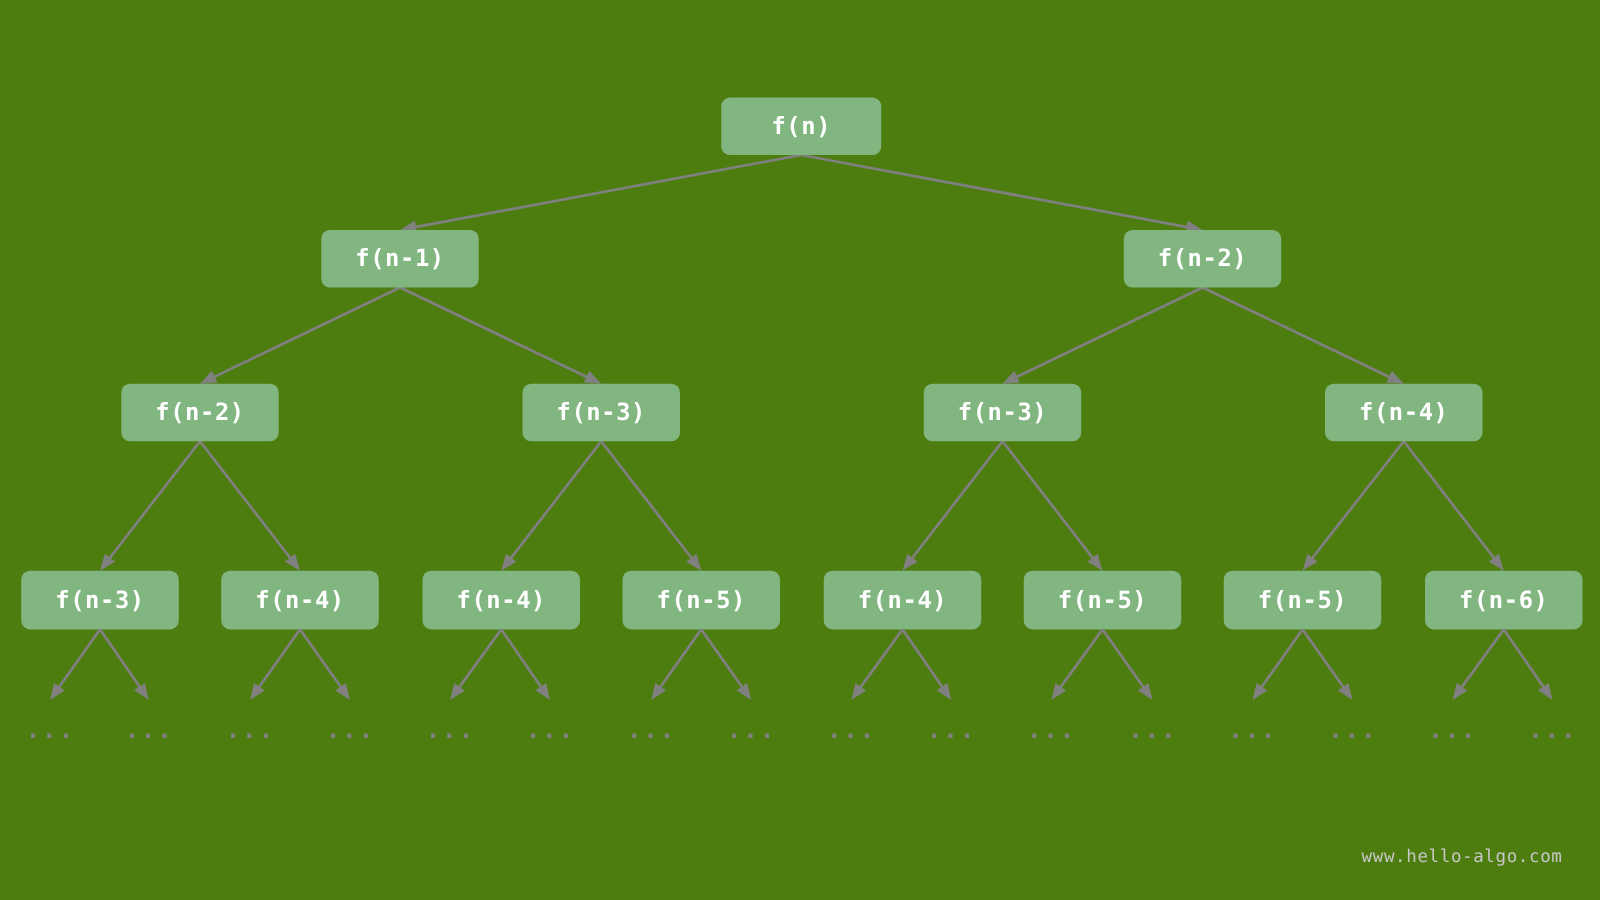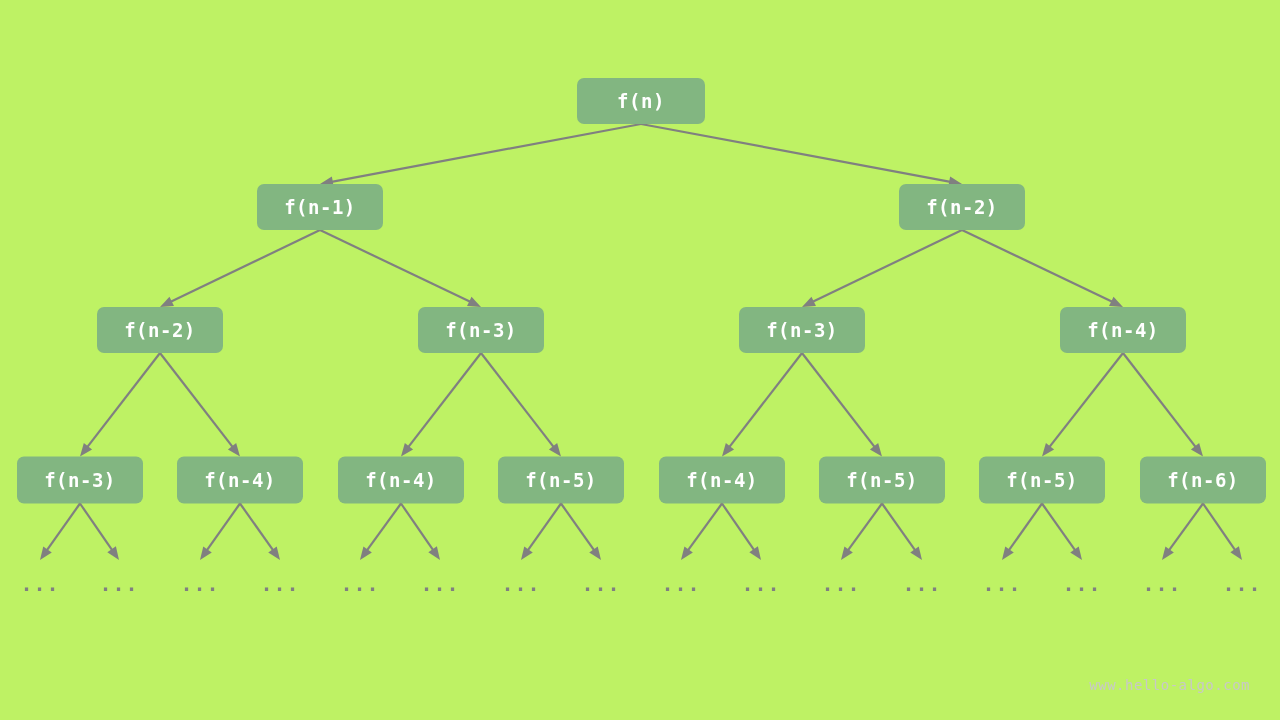--- a/index.html
+++ b/index.html
@@ -10,21 +10,21 @@
   body {
     width: 1280px;
     height: 720px;
     overflow: hidden;
     font-family: "DejaVu Sans Mono", monospace;
   }
   #diagram-root {
     position: relative;
     width: 1280px;
     height: 720px;
-    background: #bef264;
+    background: #4d7c0f;
   }
   #tree-svg {
     position: absolute;
     top: 0;
     left: 0;
     width: 1280px;
     height: 720px;
     display: block;
   }
   .node-rect {

